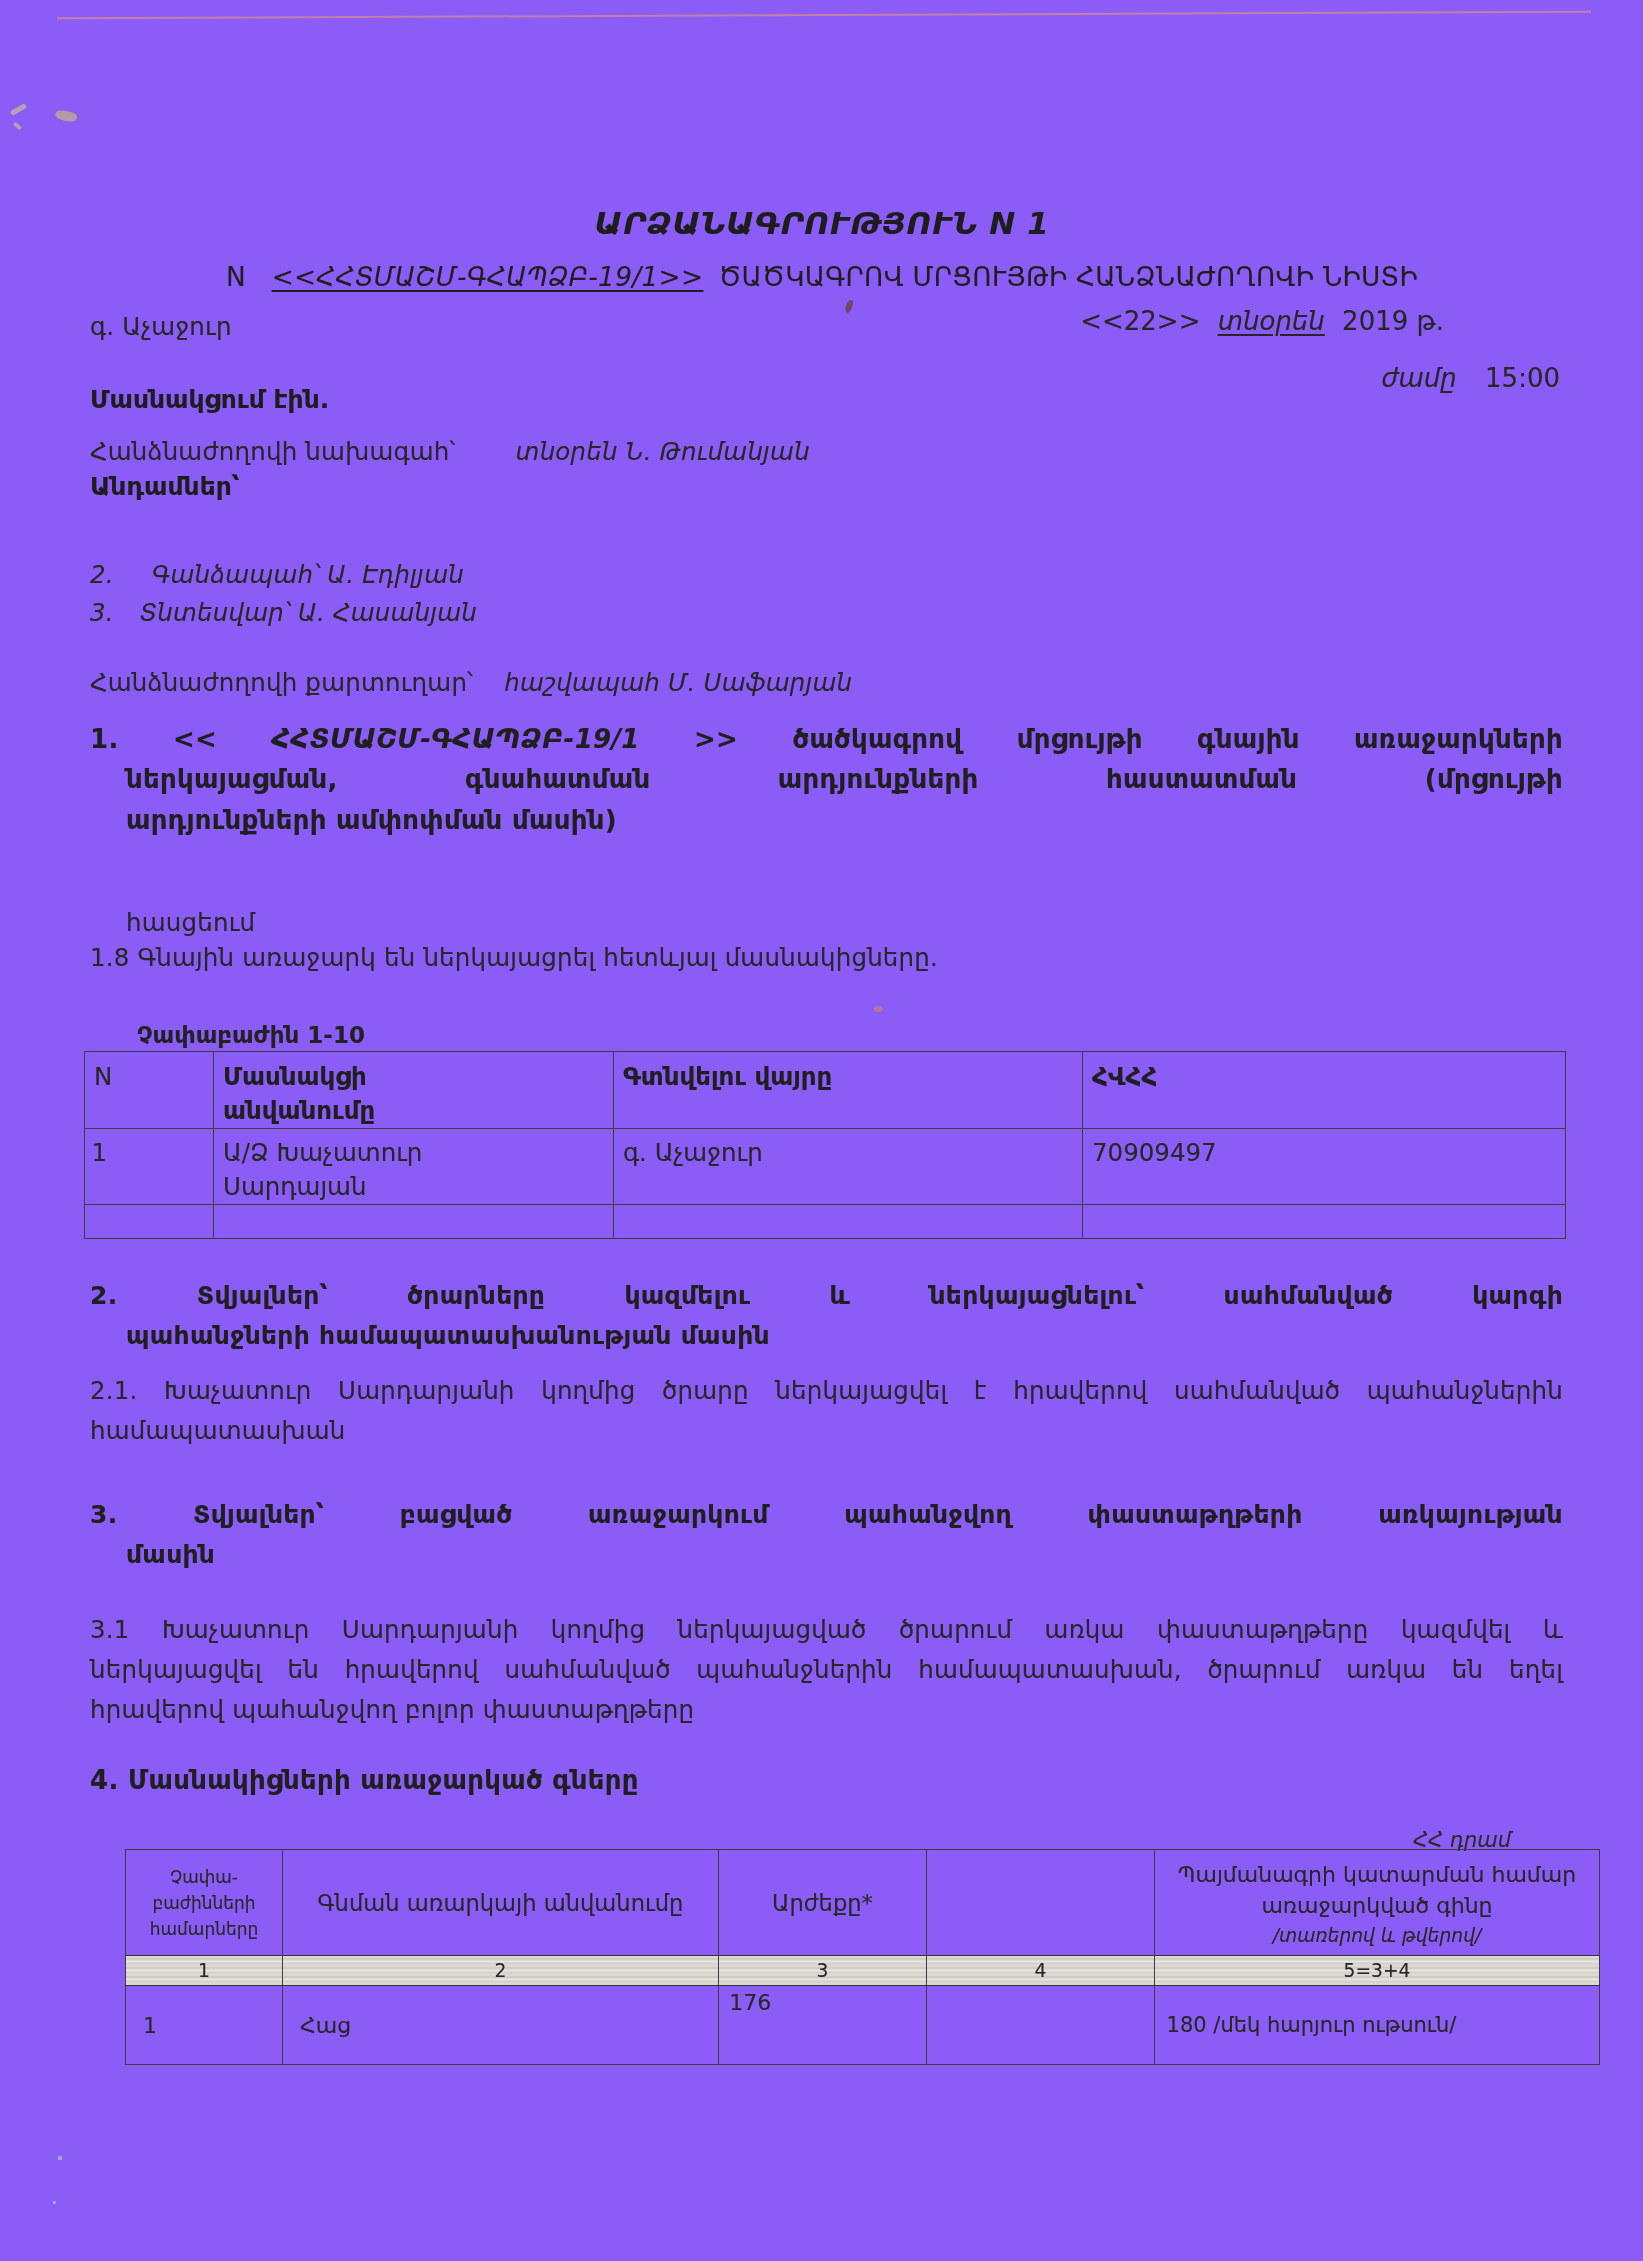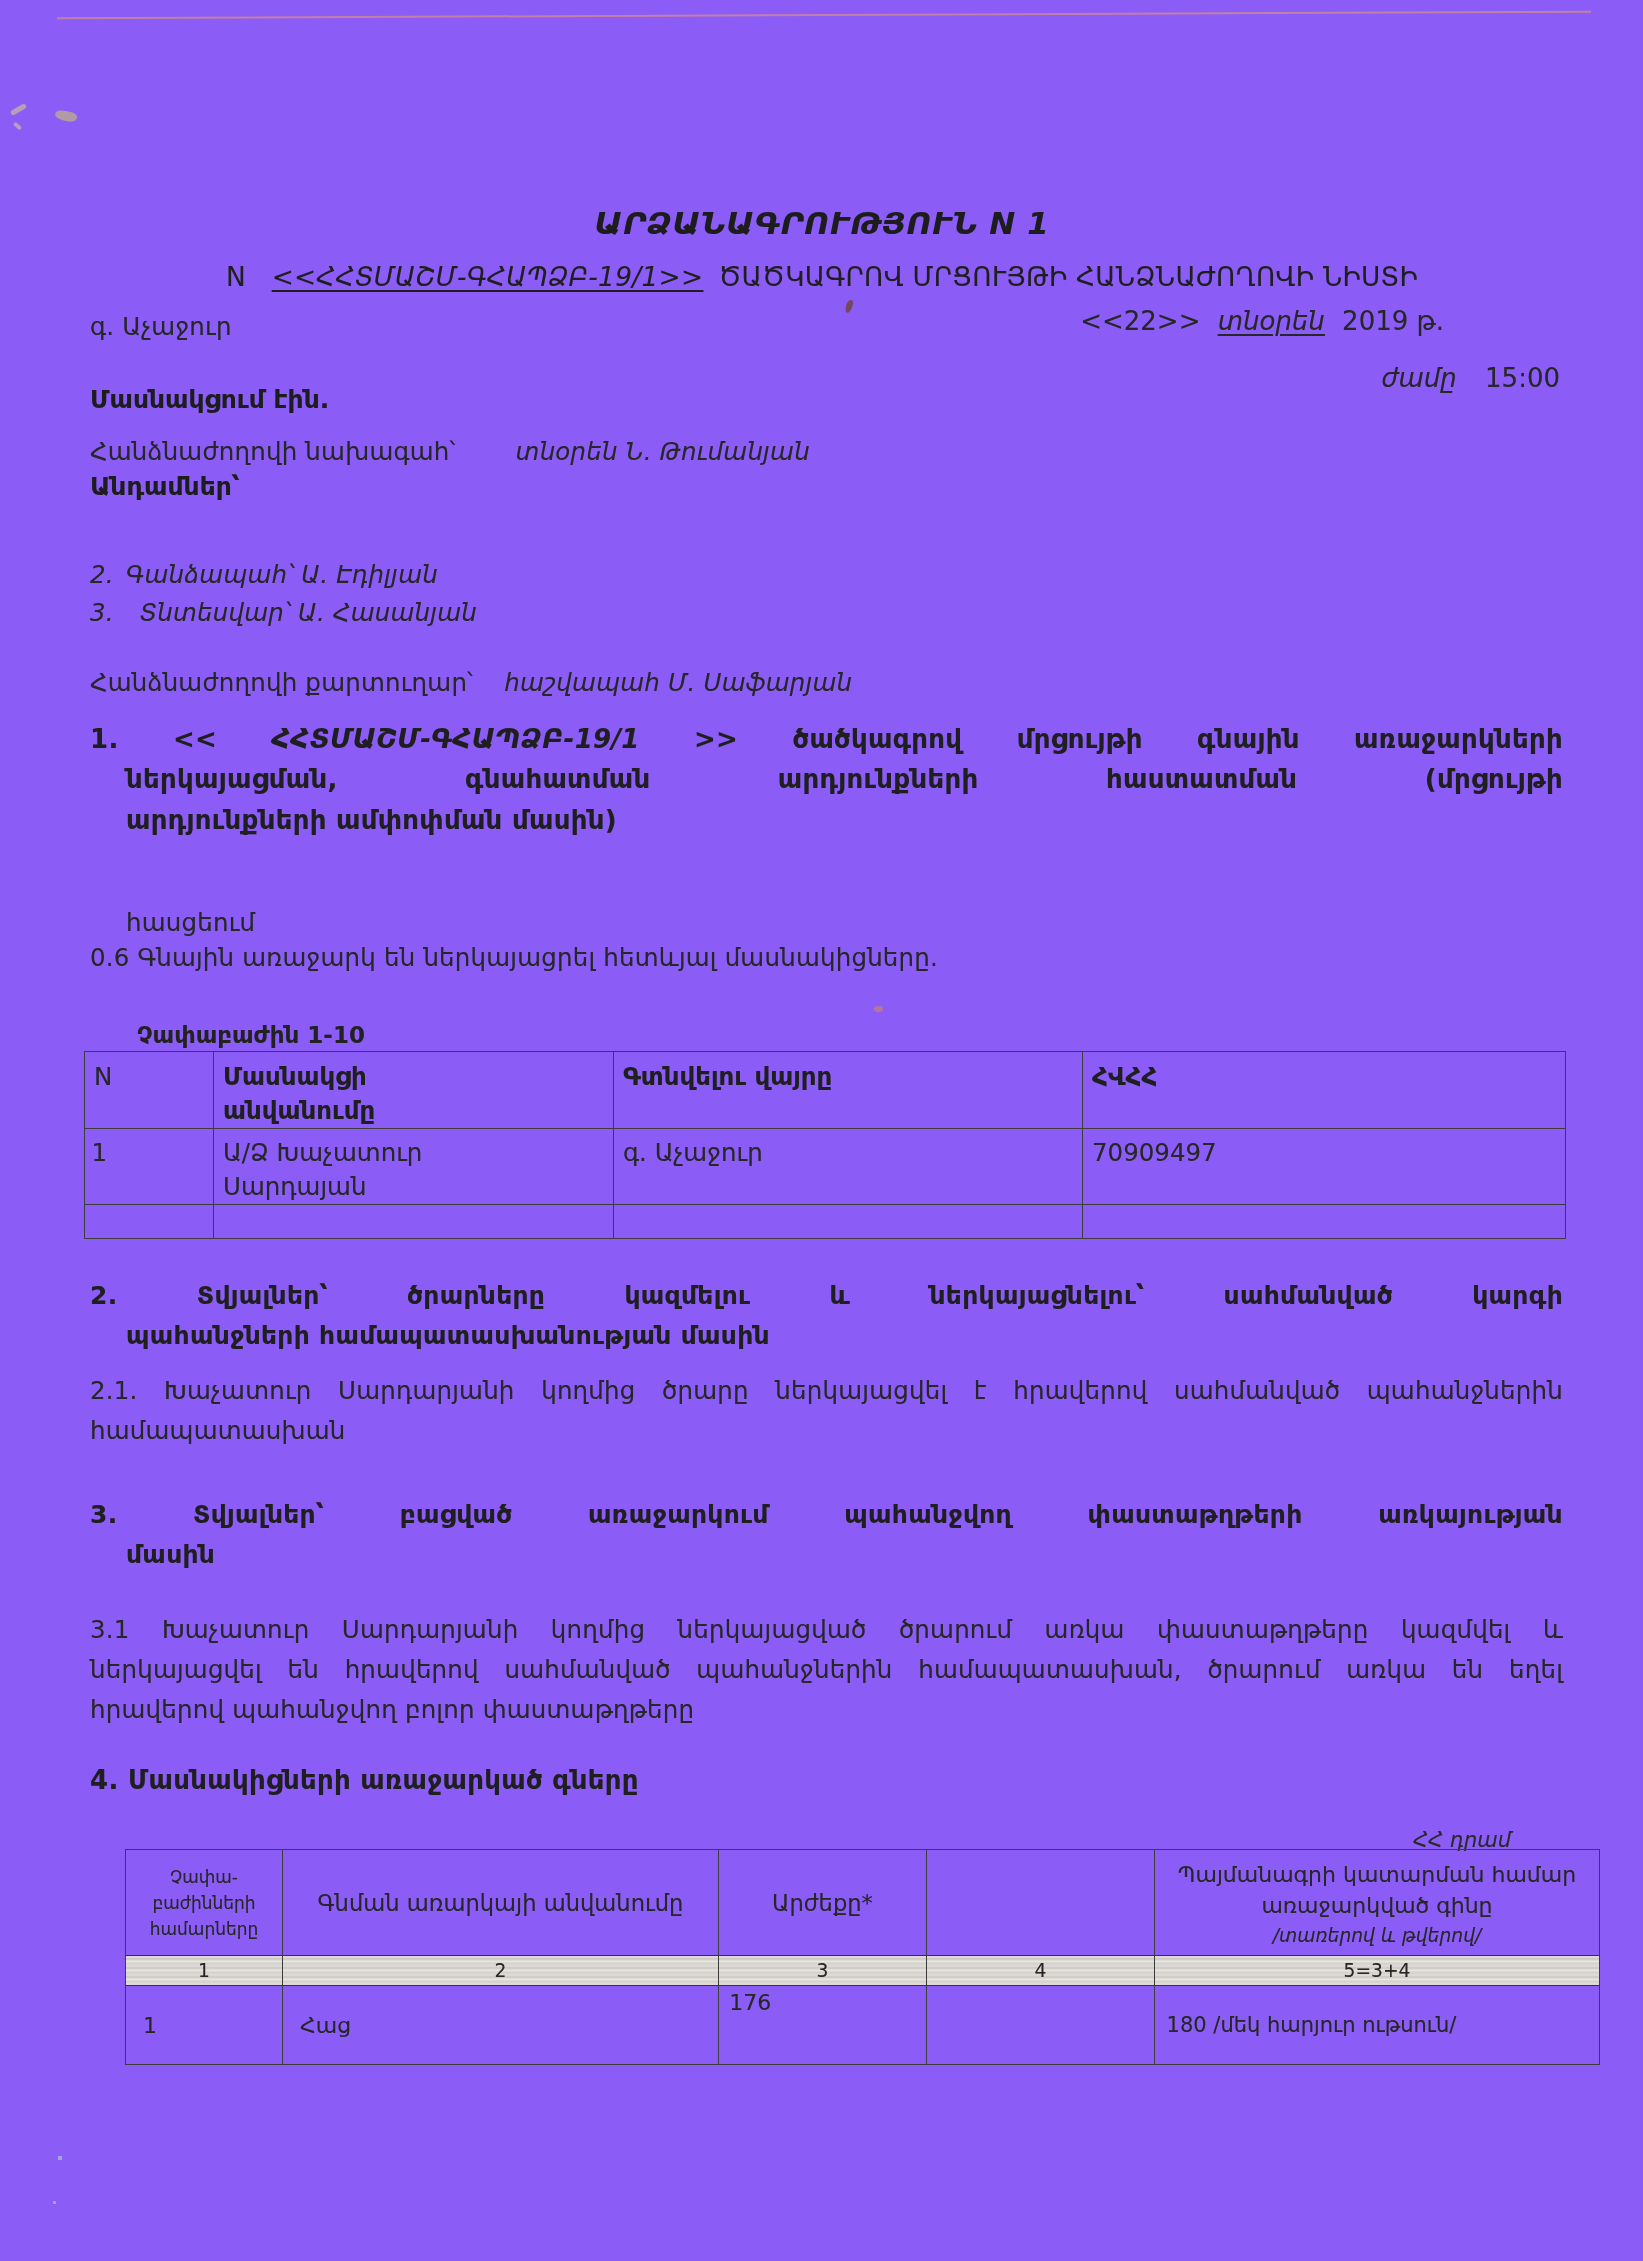--- a/index.html
+++ b/index.html
@@ -75,21 +75,21 @@
 
   <div class="abs body-t" style="top:433px;left:90px;">
     <span>Հանձնաժողովի նախագահ՝</span>
     <span class="it" style="margin-left:52px;">տնօրեն Ն. Թումանյան</span>
   </div>
 
   <div class="abs bd" style="top:472px;left:90px;font-size:25px;color:#1d1d1d;">Անդամներ՝</div>
 
   <div class="abs it body-t" style="top:556px;left:90px;">
     <span>2.</span>
-    <span style="margin-left:4px;">Գանձապահ՝ Ա. Էդիլյան</span>
+    <span style="margin-left:30px;">Գանձապահ՝ Ա. Էդիլյան</span>
   </div>
   <div class="abs it body-t" style="top:594px;left:90px;">
     <span>3.</span>
     <span style="margin-left:18px;">Տնտեսվար՝ Ա. Հասանյան</span>
   </div>
 
   <div class="abs body-t" style="top:664px;left:90px;">
     <span>Հանձնաժողովի քարտուղար՝</span>
     <span class="it" style="margin-left:23px;">հաշվապահ Մ. Սաֆարյան</span>
   </div>
@@ -97,21 +97,21 @@
   <div class="abs head-t jl" style="top:721px;left:90px;width:1473px;">
     <span>1. &lt;&lt;</span>
     <span class="it" style="font-weight:600;">ՀՀՏՄԱՇՄ-ԳՀԱՊՁԲ-19/1</span>
     <span>&gt;&gt;</span>
     <span>ծածկագրով մրցույթի գնային առաջարկների</span>
   </div>
   <div class="abs head-t jl" style="top:761px;left:126px;width:1437px;">ներկայացման, գնահատման արդյունքների հաստատման (մրցույթի</div>
   <div class="abs head-t" style="top:802px;left:126px;width:1437px;">արդյունքների ամփոփման մասին)</div>
 
   <div class="abs body-t" style="top:904px;left:126px;">հասցեում</div>
-  <div class="abs body-t" style="top:939px;left:90px;">0.6 Գնային առաջարկ են ներկայացրել հետևյալ մասնակիցները.</div>
+  <div class="abs body-t" style="top:939px;left:90px;">1.8 Գնային առաջարկ են ներկայացրել հետևյալ մասնակիցները.</div>
 
   <div class="abs" style="top:1022px;left:137px;font-size:23px;font-weight:600;color:#222;">Չափաբաժին 1-10</div>
 
   <table class="doc t1 abs" style="top:1051px;left:84px;width:1481px;">
     <colgroup>
       <col style="width:129px">
         <col style="width:400px">
         <col style="width:469px">
         <col style="width:483px">
     </colgroup>

